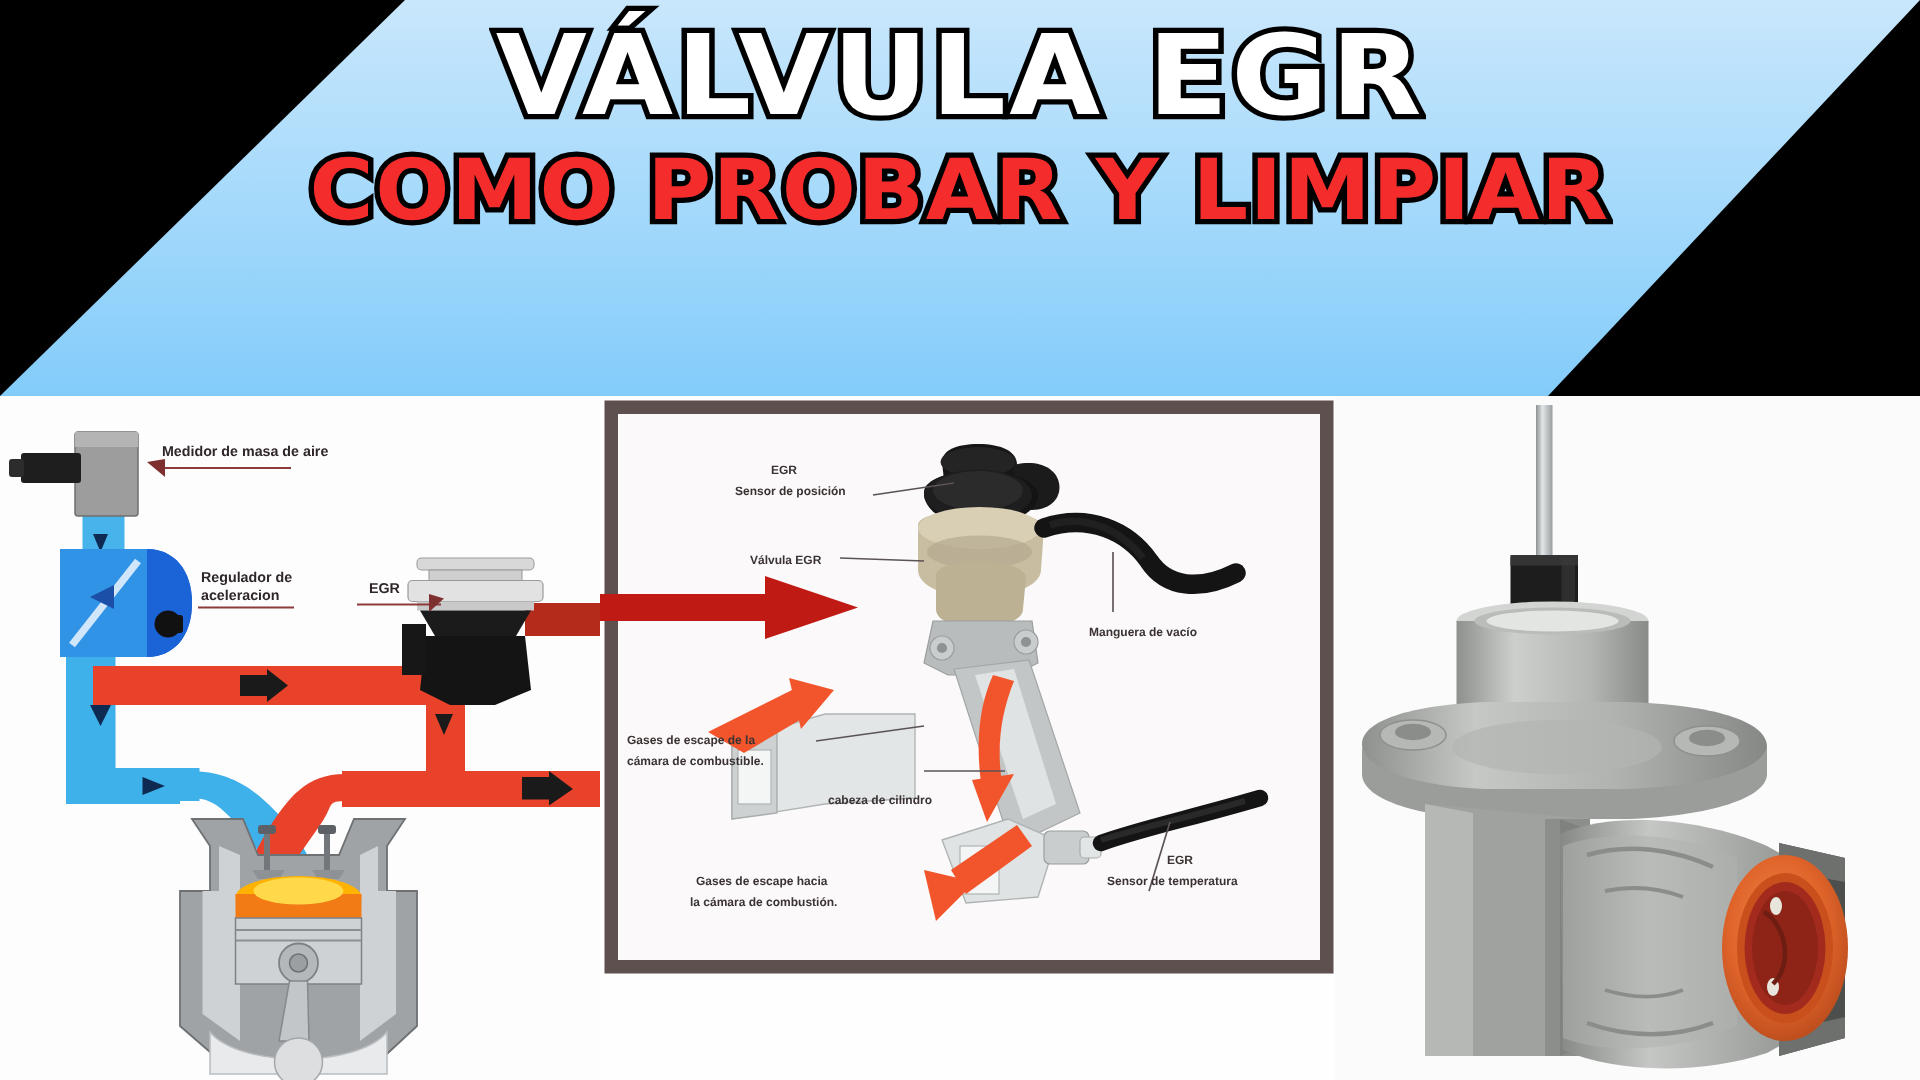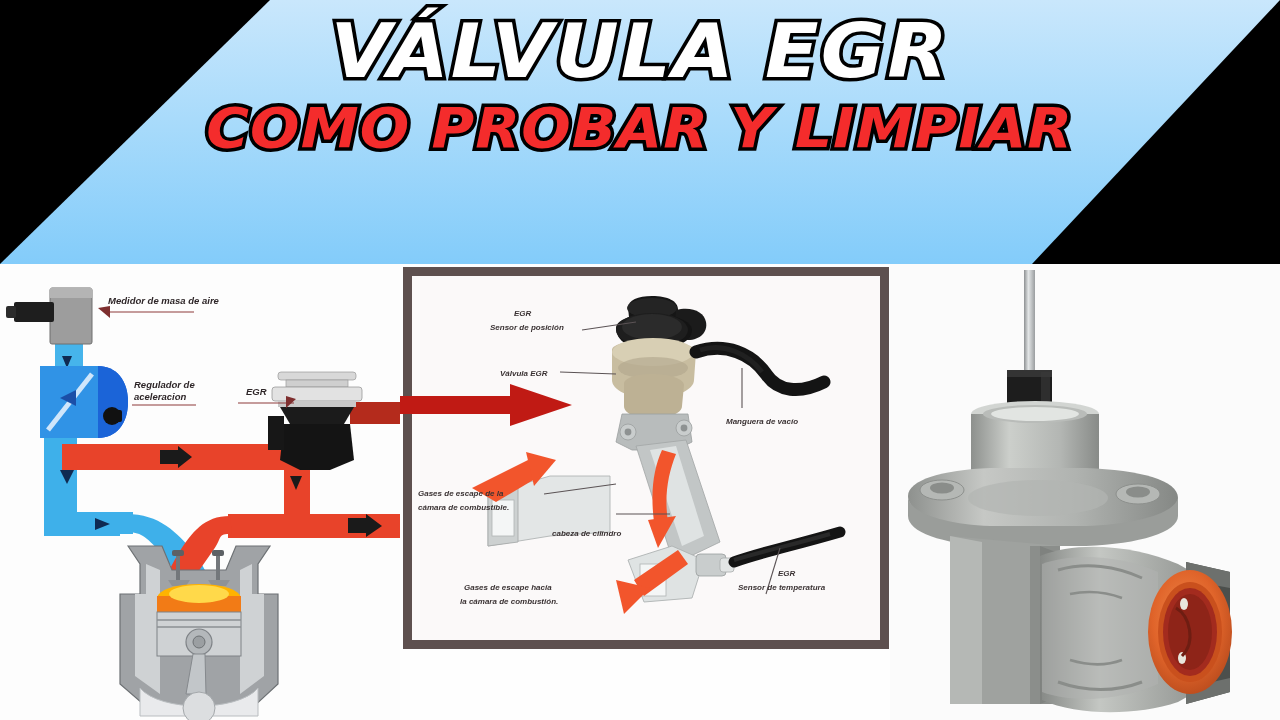--- a/index.html
+++ b/index.html
@@ -1,21 +1,21 @@
 <!DOCTYPE html>
 <html><head>
 <meta charset="utf-8">
 <style>
   * { margin:0; padding:0; box-sizing:border-box; }
   body {
     width:1280px; height:720px; overflow:hidden;
     font-family:"Liberation Sans", sans-serif;
     background:#ffffff;
   }
-  #page { position:relative; width:1128px; height:720px;font-style:italic; }
+  #page { position:relative; width:1128px; height:720px; }
 
   
   .banner {
     position:absolute; left:0; top:0; width:1280px; height:264px;
     background:linear-gradient(180deg,#c9e7fc 0%,#a9dbfb 45%,#83ccfa 100%);
     overflow:hidden;
   }
   .corner-tl {
     position:absolute; left:0; top:0; width:300px; height:264px;
     background:#000;

